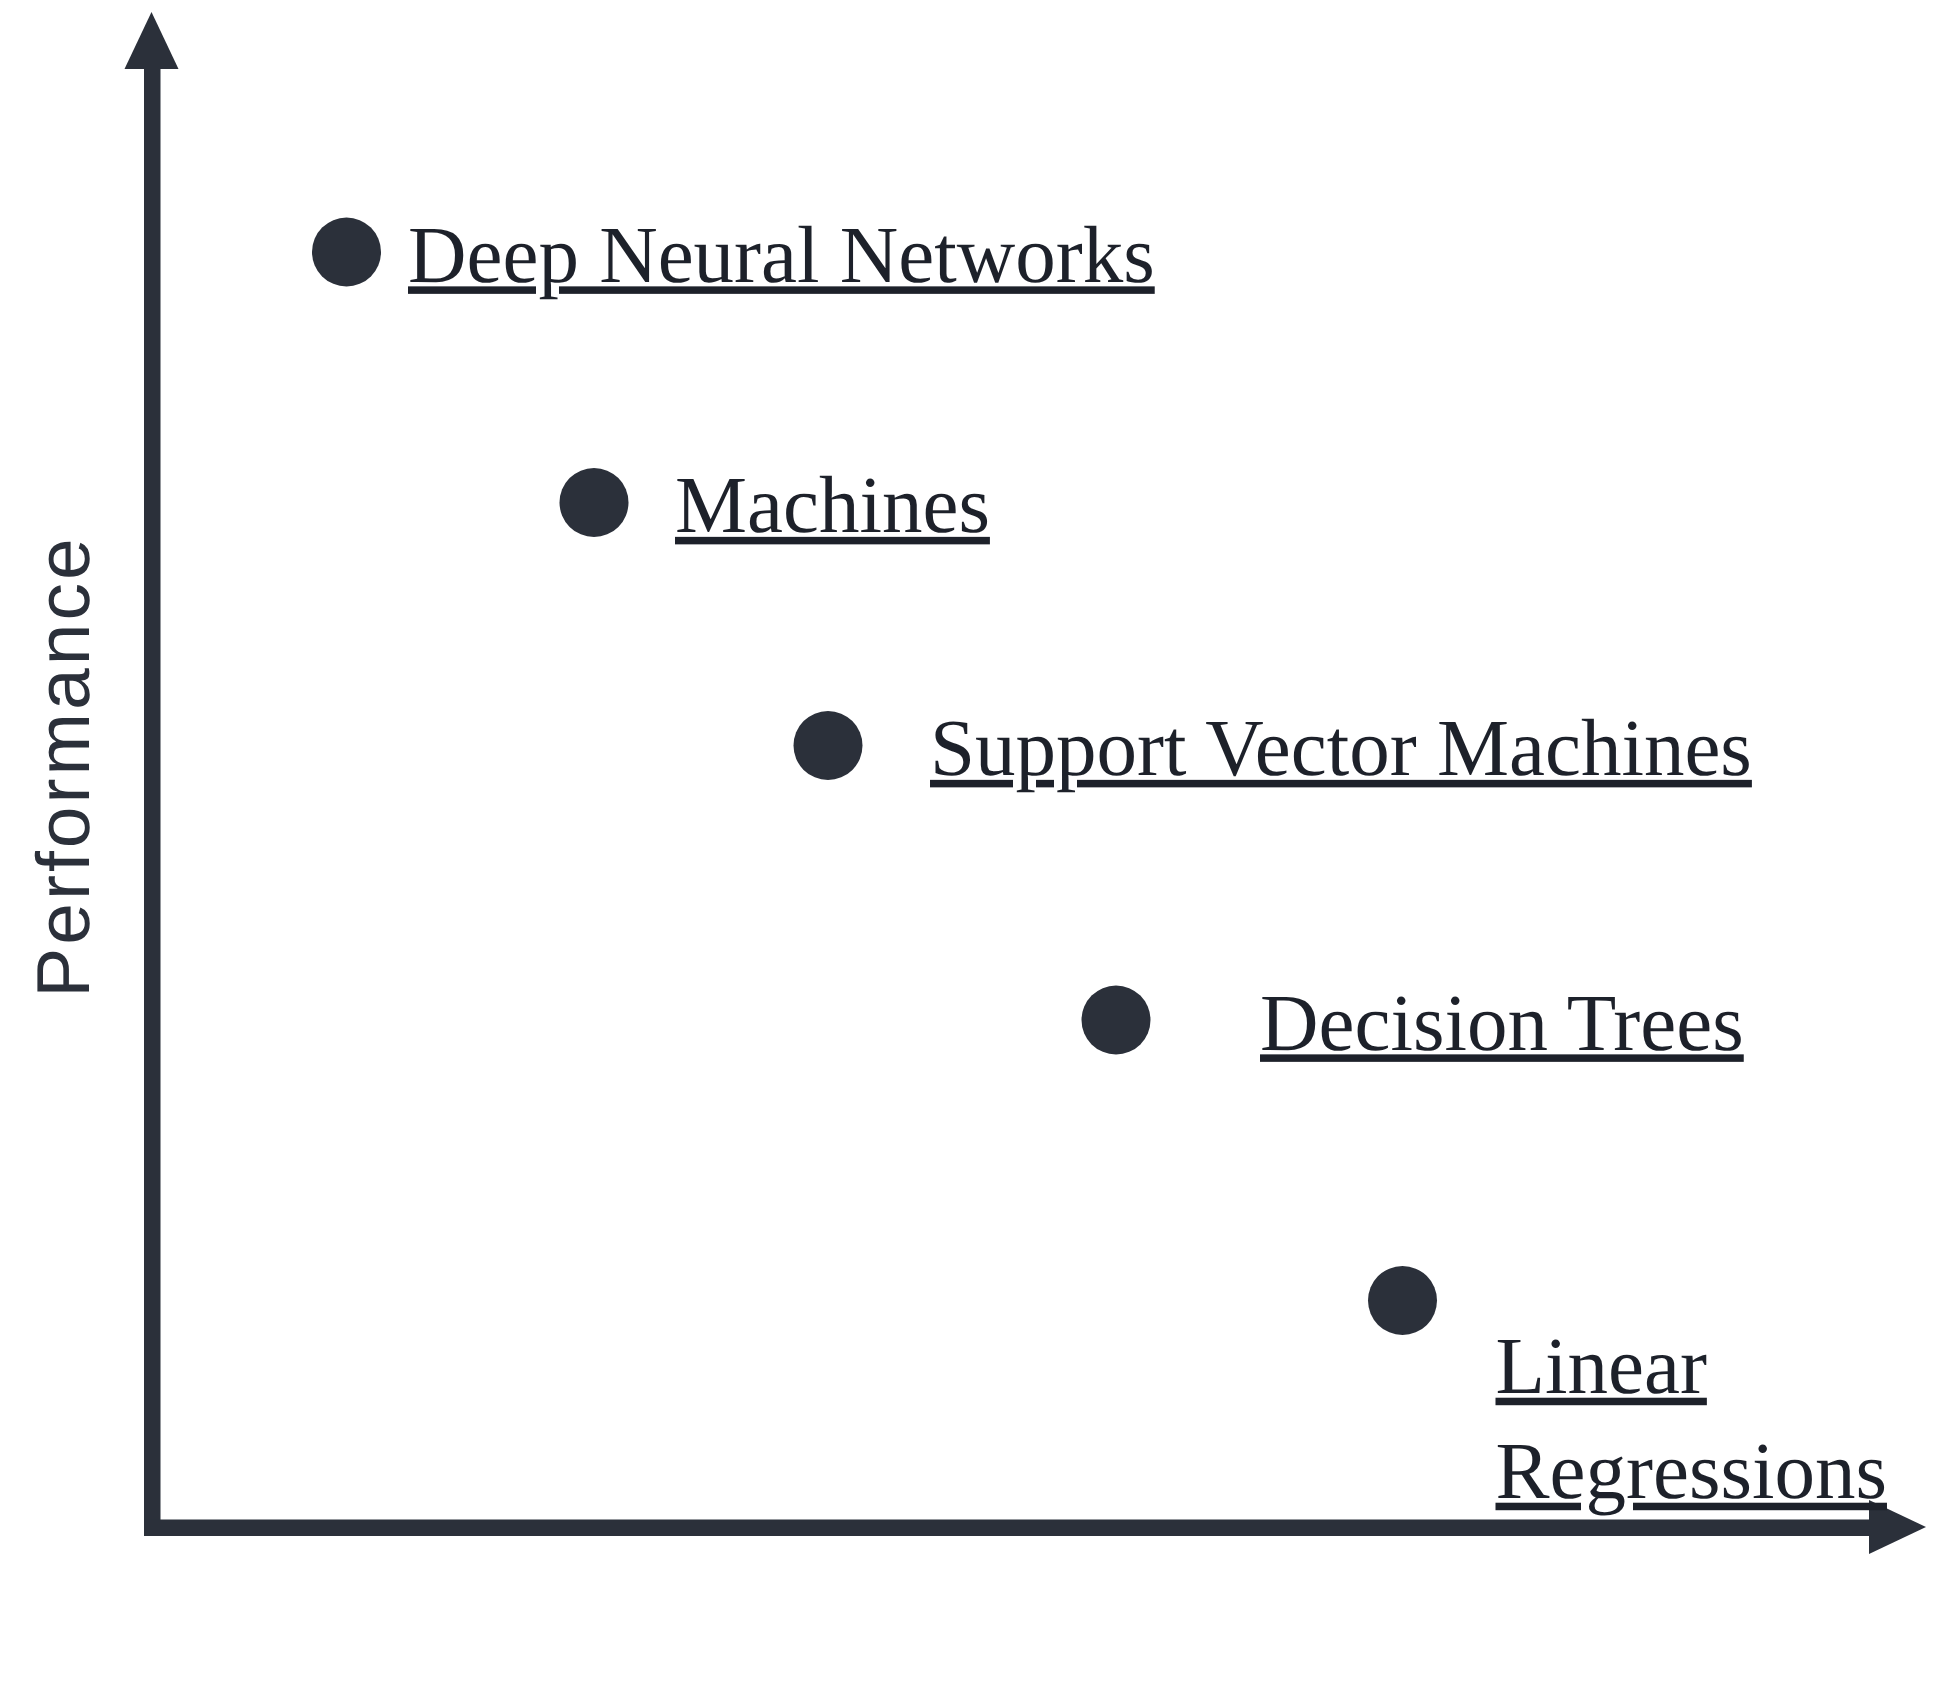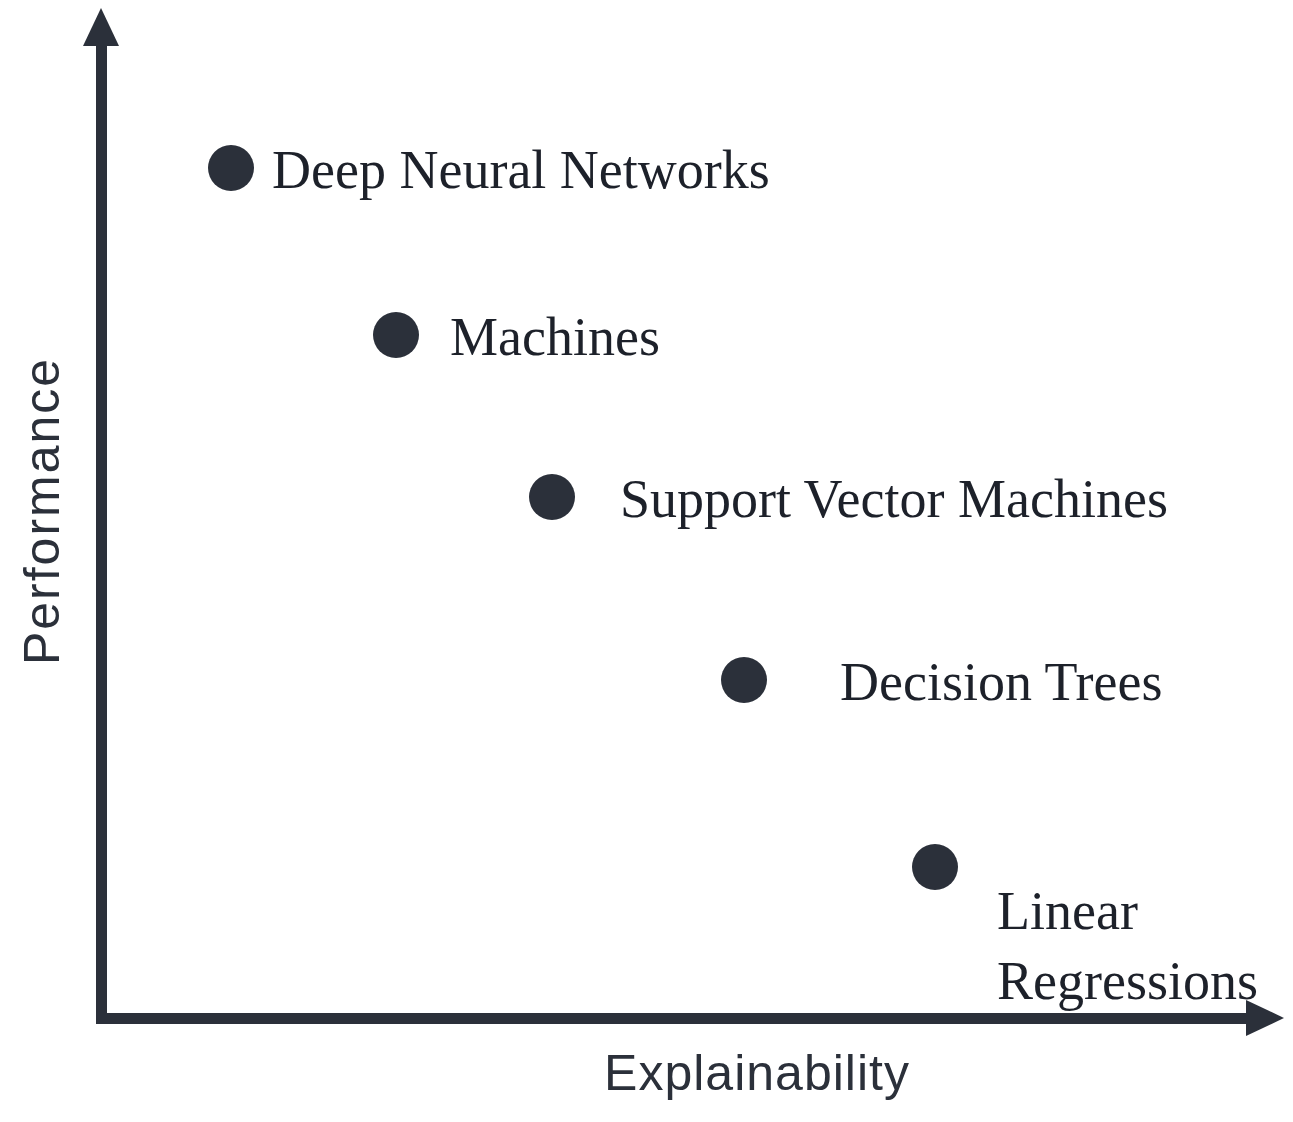--- a/index.html
+++ b/index.html
@@ -32,34 +32,33 @@
     font-size:50px; letter-spacing:1px; color:var(--axis); white-space:nowrap;
   }
   
   .dot{
     position:absolute; width:46px; height:46px; border-radius:50%;
     transform:translate(-50%,-50%); background:var(--pt);
   }
   .pt-label{
     position:absolute; transform:translateY(-50%);
     font-family:"Liberation Serif", serif; font-size:54px; line-height:1.3;
-    color:var(--txt); white-space:pre;
+    color:var(--txt); white-space:pre;text-decoration:underline;
   }
 </style>
 </head>
 <body>
 
 <div id="chart">
   <div class="y-shaft"></div>
   <div class="arrow-up"></div>
   <div class="x-shaft"></div>
   <div class="arrow-right"></div>
 
   <div class="ylabel">Performance</div>
-  <div class="xlabel">Explainability</div>
 
   <div>
       <div class="dot" style="left: 231px; top: 168px;"></div>
       <div class="pt-label" style="left: 272px; top: 170px;">Deep Neural Networks</div>
       <div class="dot" style="left: 396px; top: 335px;"></div>
       <div class="pt-label" style="left: 450px; top: 337px;">Machines</div>
       <div class="dot" style="left: 552px; top: 497px;"></div>
       <div class="pt-label" style="left: 620px; top: 499px;">Support Vector Machines</div>
       <div class="dot" style="left: 744px; top: 680px;"></div>
       <div class="pt-label" style="left: 800px; top: 682px; margin-left: 40px;">Decision Trees</div>

